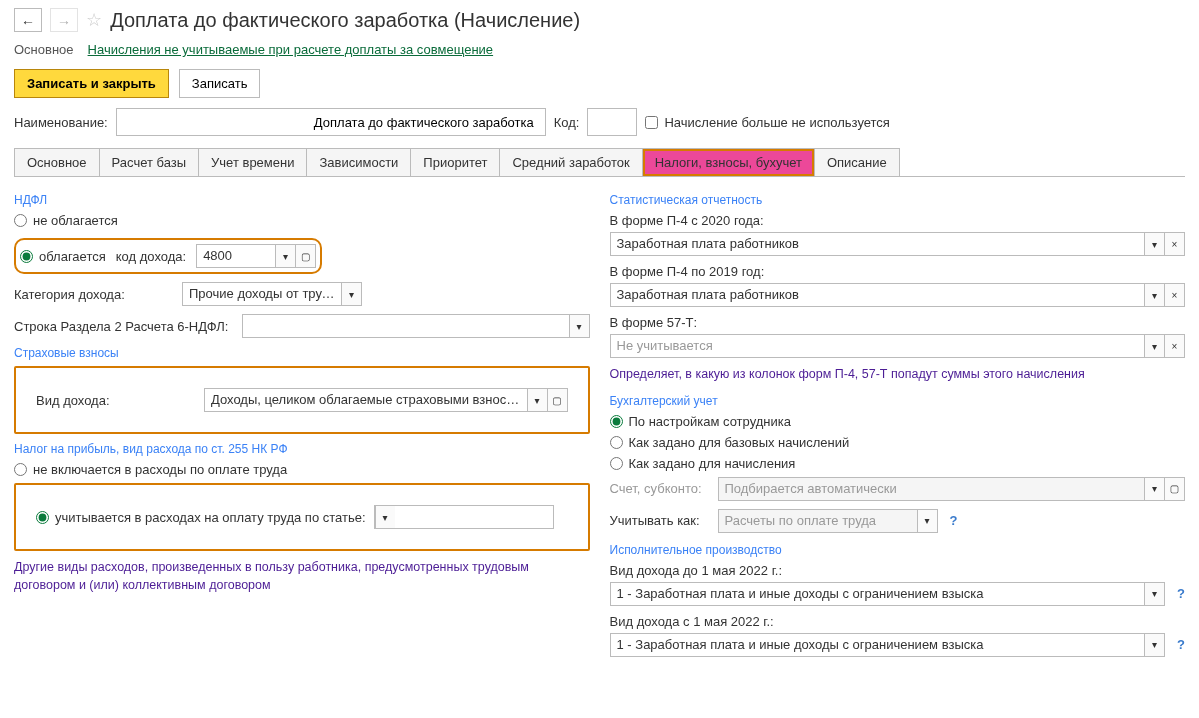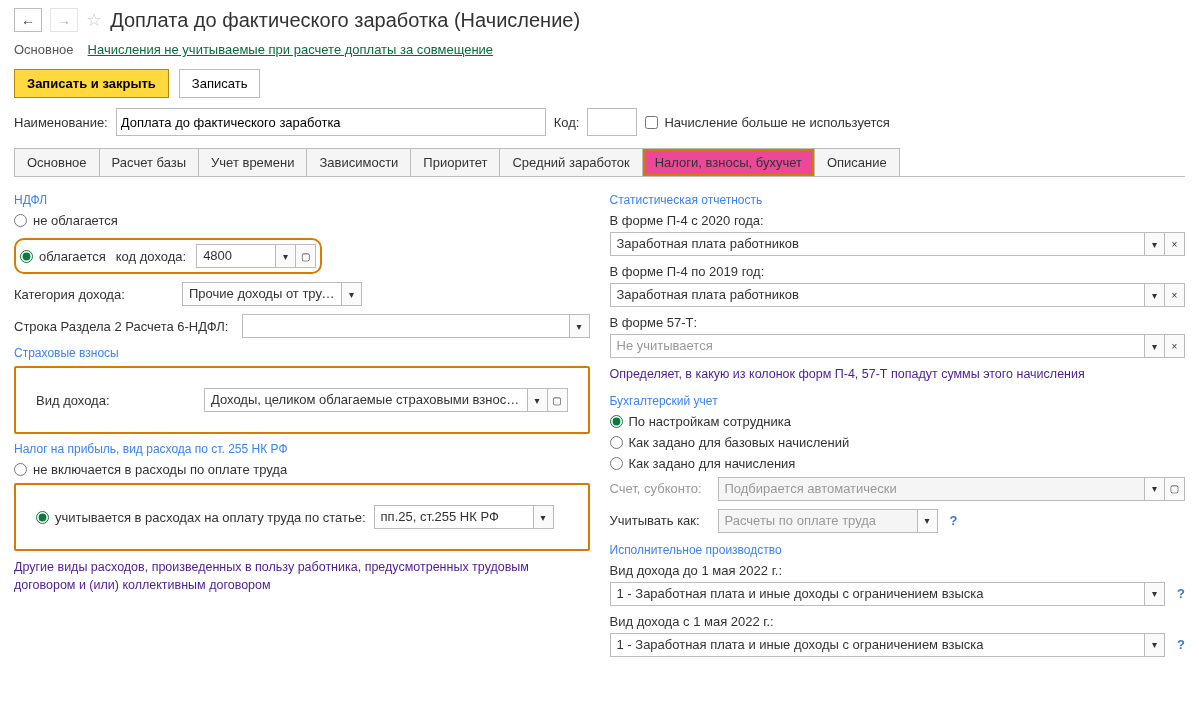--- a/index.html
+++ b/index.html
@@ -10,21 +10,21 @@
 .star-icon { color: #ccc; font-size: 18px; }
 .page-title { font-size: 20px; color: #333; }
 .toolbar-row { display: flex; align-items: center; gap: 14px; margin-bottom: 12px; }
 .toolbar-link-main { font-size: 13px; color: #555; }
 .toolbar-link { color: #0a6b3a; text-decoration: underline; cursor: pointer; font-size: 13px; }
 .action-row { display: flex; gap: 10px; margin-bottom: 10px; }
 .btn-primary { background: #ffd93d; border: 1px solid #b8860b; padding: 6px 12px; font-weight: bold; font-size: 13px; cursor: pointer; }
 .btn-secondary { background: #fff; border: 1px solid #bbb; padding: 6px 12px; font-size: 13px; cursor: pointer; }
 .name-row { display: flex; align-items: center; gap: 8px; margin-bottom: 12px; }
 .name-row label { font-size: 13px; }
-.text-input { border: 1px solid #bbb; padding: 3px 4px; font-size: 13px; height: 28px; }
+.text-input { border: 1px solid #bbb; padding: 3px 11px; font-size: 13px; height: 28px; text-align: right; }
 .text-input.wide { width: 430px; }
 .text-input.small { width: 50px; }
 .checkbox-lbl { display: flex; gap: 6px; }
 .tabs { display: flex; border-bottom: 1px solid #bbb; margin-bottom: 12px; }
 .tab { padding: 6px 12px; border: 1px solid #bbb; border-bottom: none; background: #f5f5f5; font-size: 13px; cursor: pointer; margin-right: -1px; }
 .tab.active { background: #fff; position: relative; z-index: 1; border-top: 1px solid #bbb; }
 .tab.highlighted { box-shadow: inset 0 0 0 2px #d67b00; background: #ec4899; }
 .content { display: flex; gap: 20px; }
 .col { flex: 1; min-width: 0; }
 .section-title { color: #3b82f6; font-size: 12px; margin-bottom: 6px; margin-top: 4px; }
@@ -143,21 +143,20 @@
       <input type="radio" name="profit" style="">
       <span>не включается в расходы по оплате труда</span>
     </div>
     <div class="highlighted-field">
       <div class="field-row">
         <div class="radio-row" style="flex:0 0 auto;">
           <input type="radio" name="profit" checked="" style="">
           <span>учитывается в расходах на оплату труда по статье:</span>
         </div>
         <div class="select-wrap select-fixed">
-          <div class="value">пп.25, ст.255 НК РФ</div>
           <div class="dd-btn">▾</div>
         </div>
       </div>
     </div>
     <div class="muted-text">Другие виды расходов, произведенных в пользу работника, предусмотренных трудовым договором и (или) коллективным договором</div>
   </div>
 
   <div class="col col-right">
     <div class="section-title">Статистическая отчетность</div>
     <div class="right-label">В форме П-4 с 2020 года:</div>

